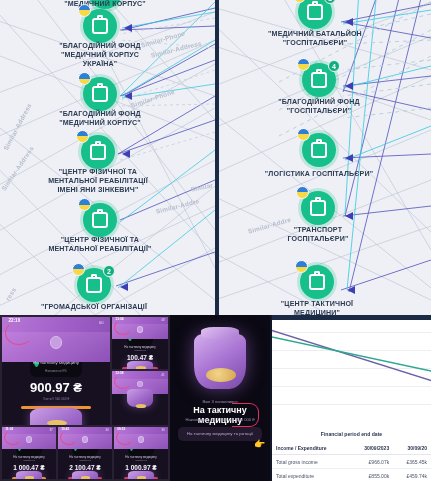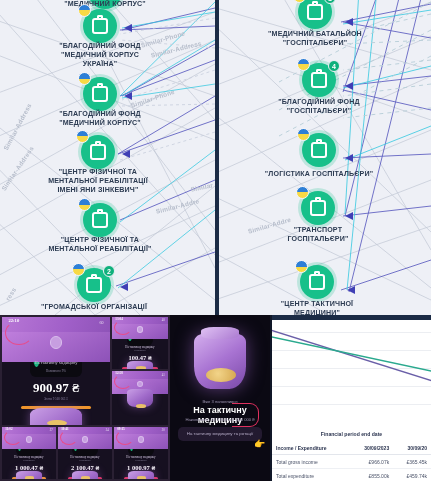--- a/index.html
+++ b/index.html
@@ -49,21 +49,21 @@
   .edge-tag{
     position:absolute;color:#b6bdcb;font-size:6.4px;font-weight:bold;letter-spacing:.2px;
     white-space:nowrap;transform-origin:0 0;
   }
 
   
   .bottom-zone{position:absolute;left:0;top:315px;width:431px;height:166px;background:#101728;}
 
   
   .collage{position:absolute;left:0;top:0;width:170px;height:166px;background:#2a2033;}
-  .shot{position:absolute;overflow:hidden;background:#120d18;font-family:Liberation Serif, serif;}
+  .shot{position:absolute;overflow:hidden;background:#120d18;}
   .shot .statusbar{
     position:absolute;left:0;top:0;width:100%;height:14%;
     background:linear-gradient(110deg,#b877d6,#a05fc8 60%,#8e53b8);
   }
   .shot .sb-time{position:absolute;left:6%;top:6%;color:#fff;font-size:3.2px;font-weight:bold;}
   .shot .sb-pill{position:absolute;left:26%;top:14%;width:48%;height:42%;background:#0b0a10;border-radius:6px;}
   .shot .sb-dot{position:absolute;left:29%;top:24%;width:6%;height:22%;border-radius:50%;background:#19b37d;}
   .shot .sb-right{position:absolute;right:6%;top:20%;color:#e8dcf2;font-size:3px;}
   .shot .hero{
     position:absolute;left:0;top:14%;width:100%;height:28%;

